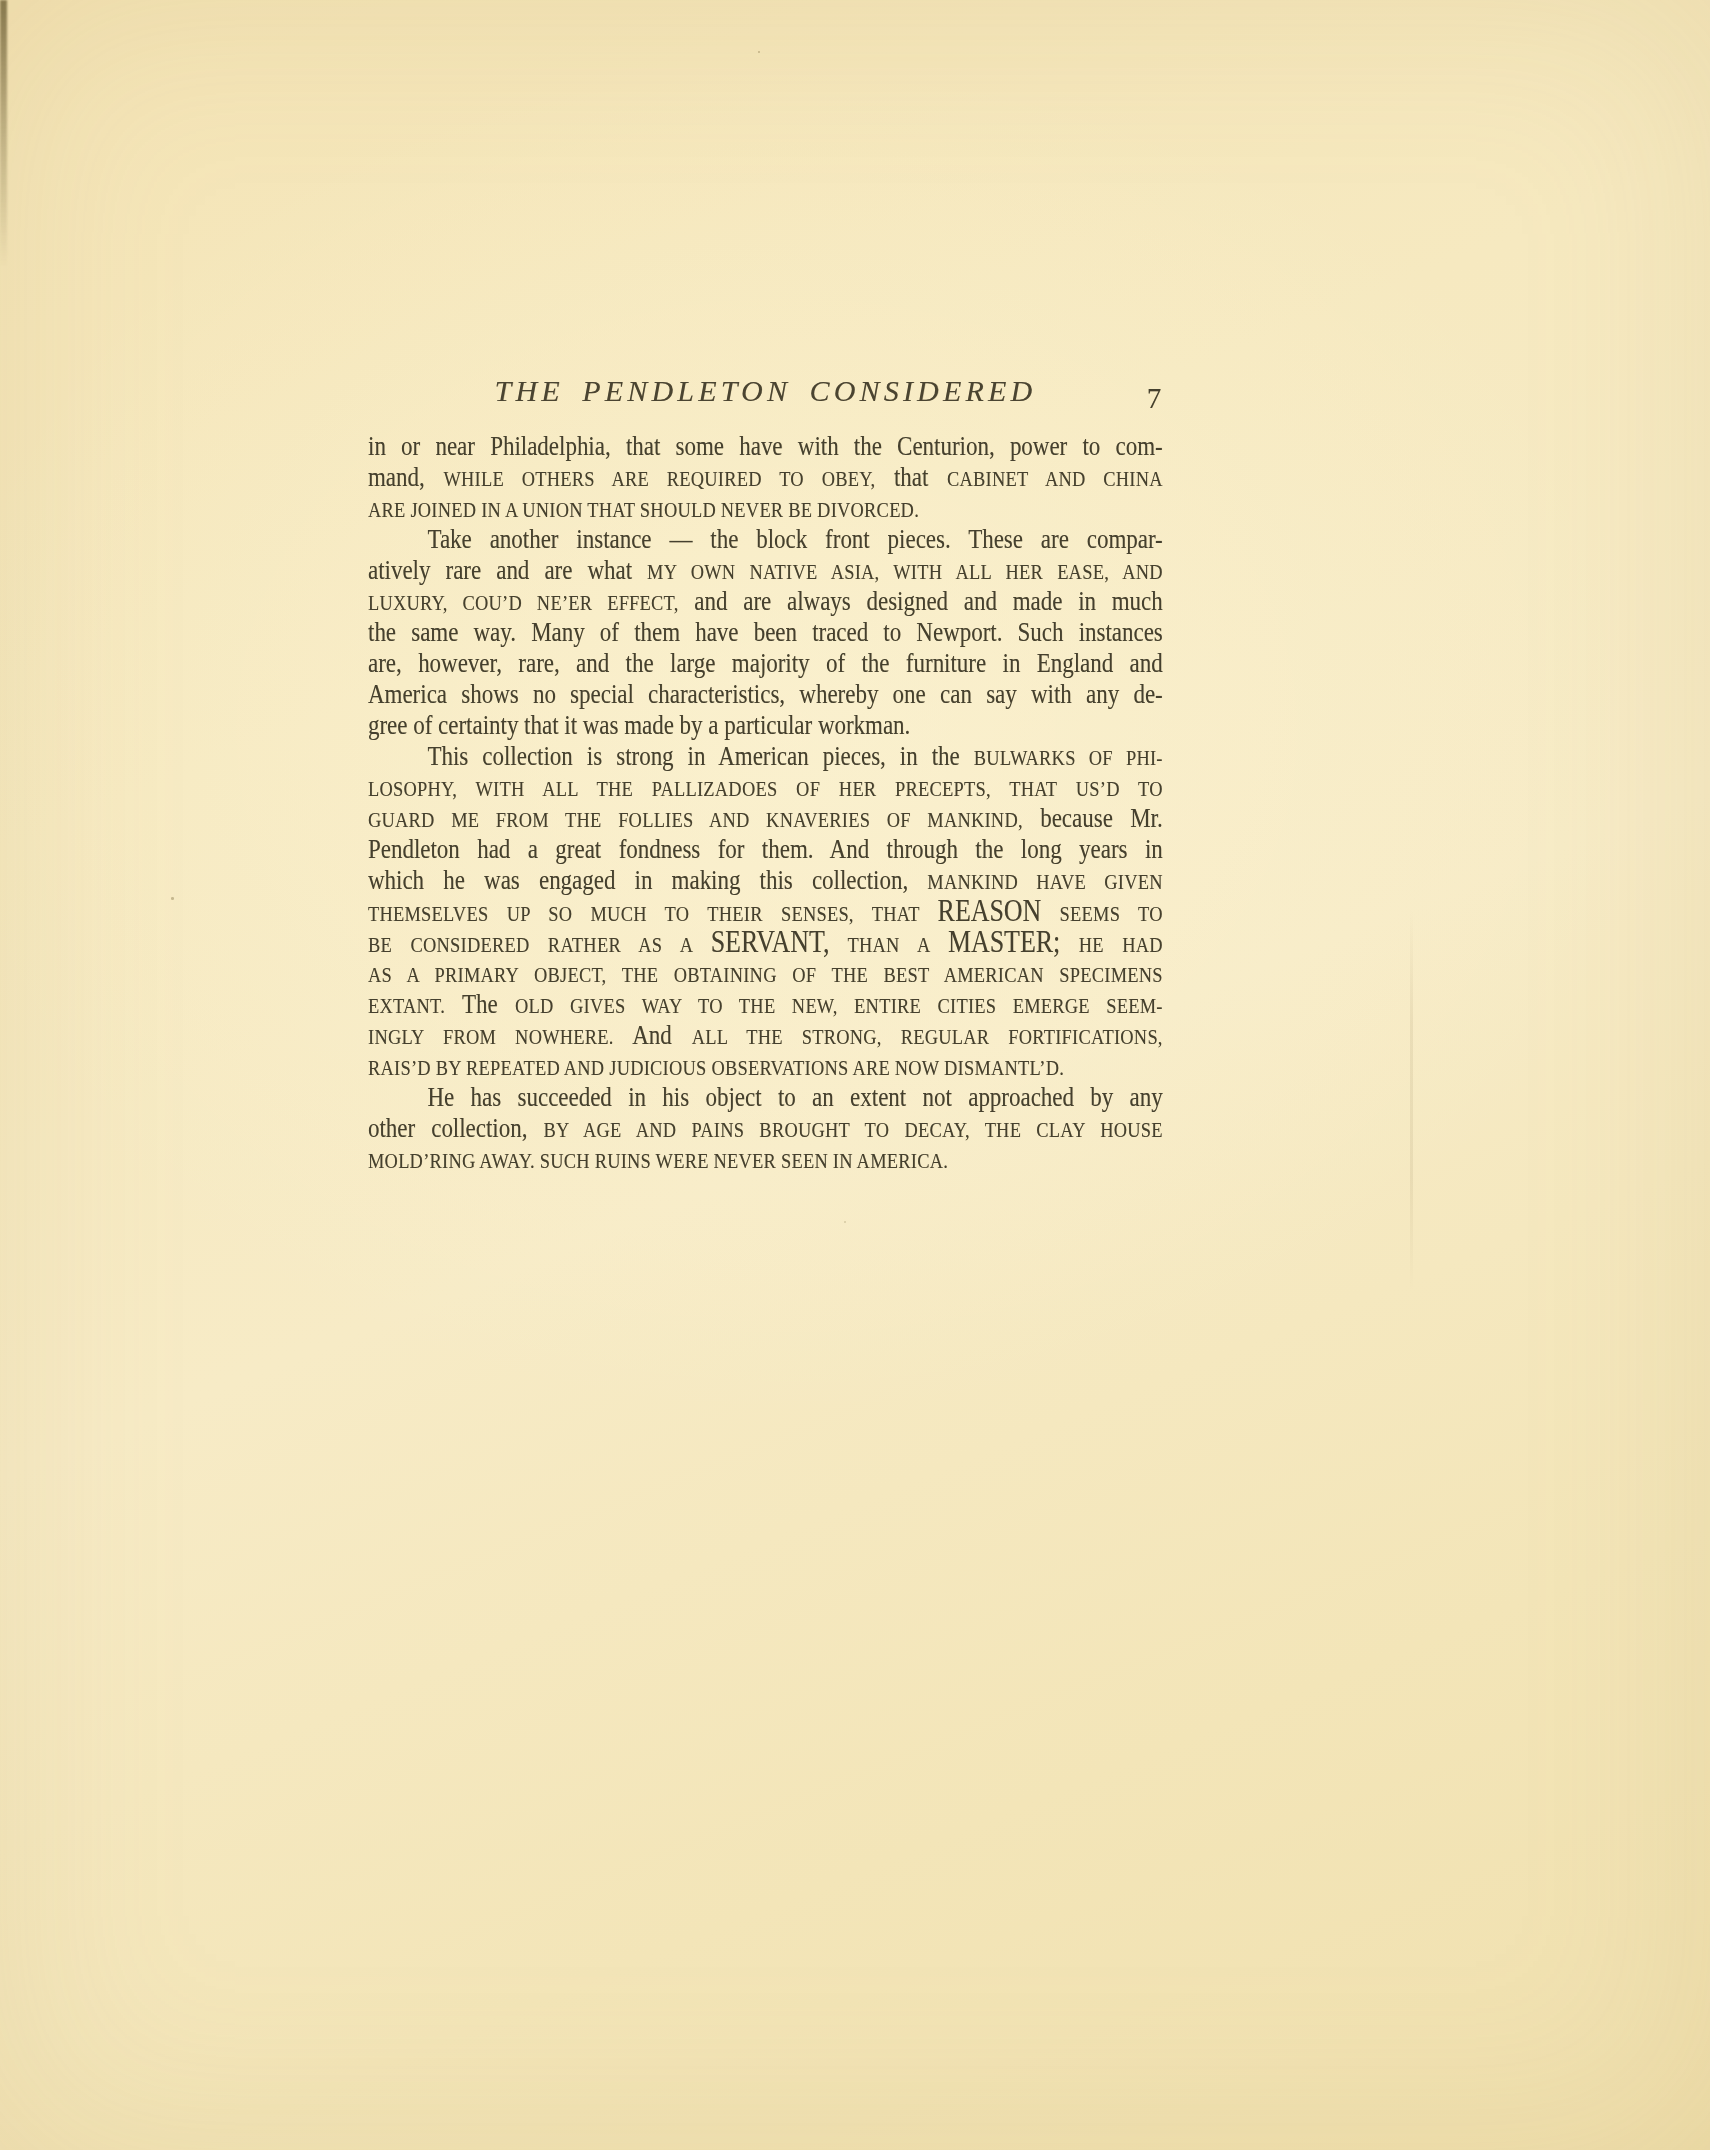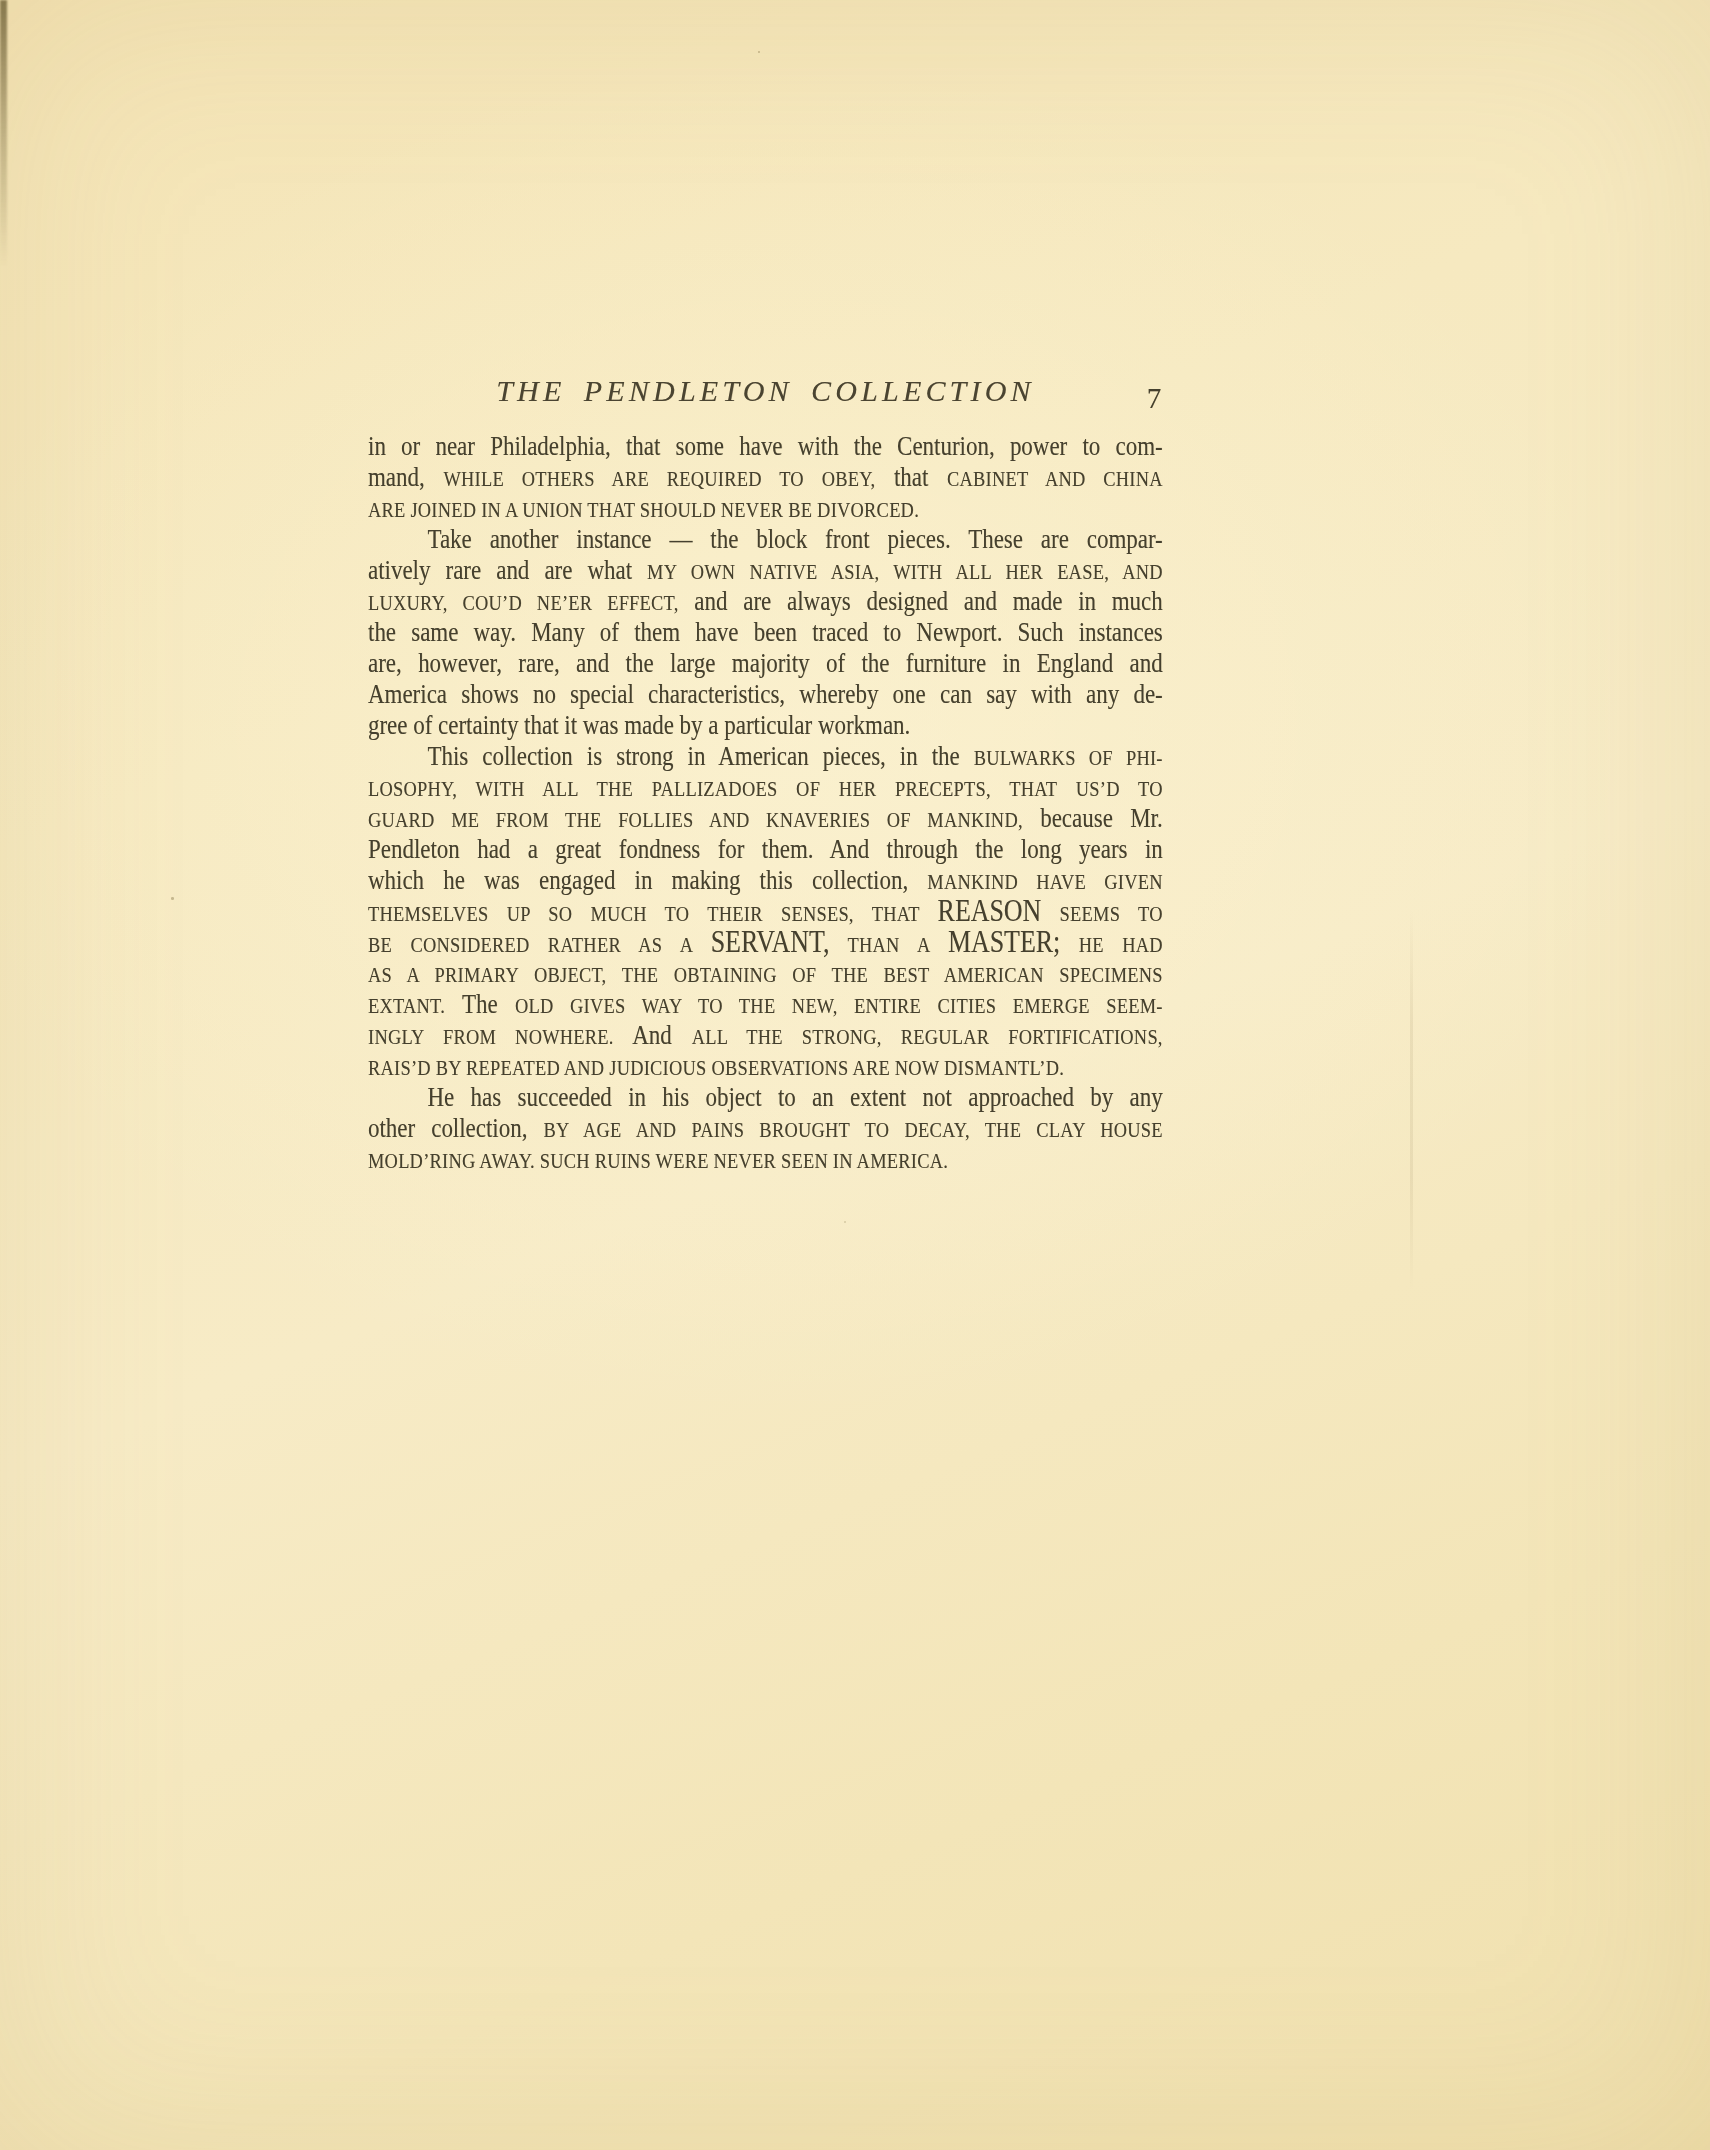--- a/index.html
+++ b/index.html
@@ -100,21 +100,21 @@
 
 <div class="page">
   <div class="edge-shadow"></div>
   <div class="crease"></div>
   <div class="speck s1"></div>
   <div class="speck s2"></div>
   <div class="speck s3"></div>
 
   <div class="content">
     <div class="header-row">
-      <div class="title">THE PENDLETON COLLECTION</div>
+      <div class="title">THE PENDLETON CONSIDERED</div>
       <div class="pagenum">7</div>
     </div>
     <div class="textbody">
         <div class="para">
           <div class="line"><span>in or near Philadelphia, that some have with the Centurion, power to com-</span></div>
           <div class="line"><span>mand, </span><span class="sc">WHILE OTHERS ARE REQUIRED TO OBEY,</span><span> that </span><span class="sc">CABINET AND CHINA</span></div>
           <div class="line last"><span class="sc">ARE JOINED IN A UNION THAT SHOULD NEVER BE DIVORCED.</span></div>
         </div>
         <div class="para">
           <div class="line indent"><span>Take another instance — the block front pieces. These are compar-</span></div>

